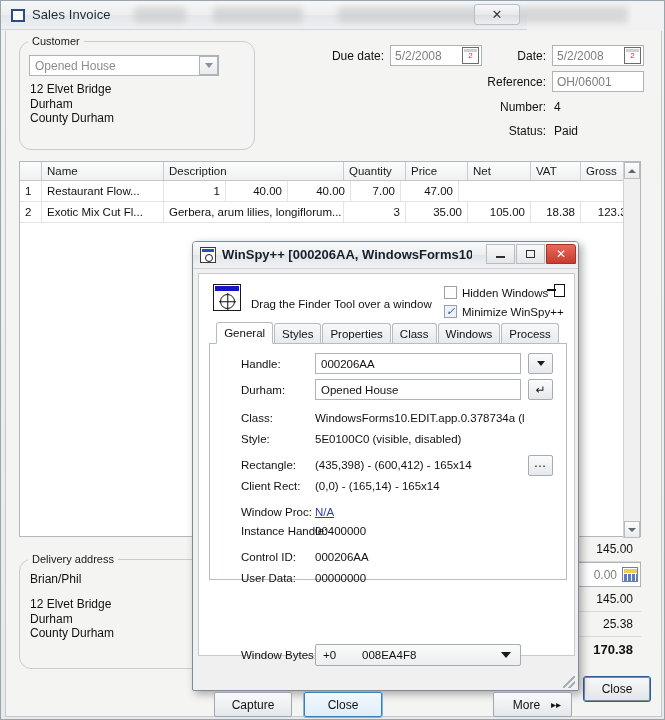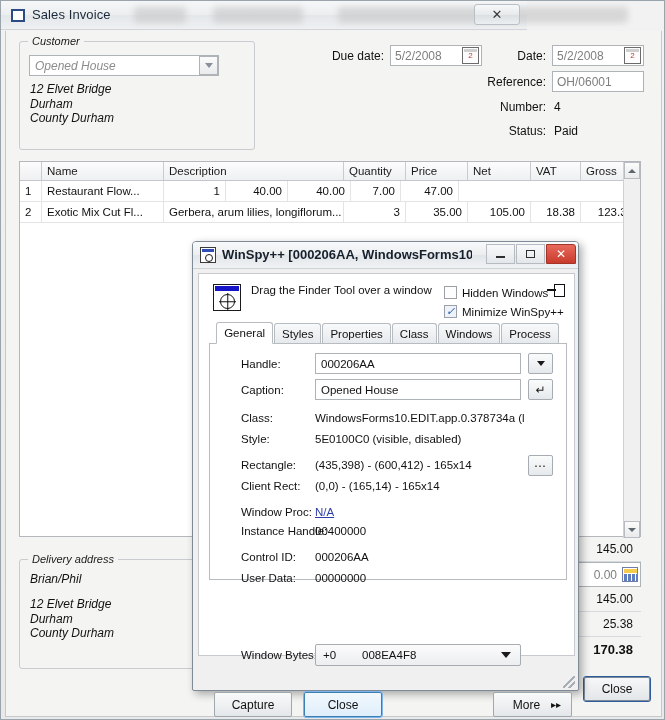--- a/index.html
+++ b/index.html
@@ -55,23 +55,22 @@
   .client {
     position: absolute; left: 4px; top: 30px; width: 657px; height: 686px;
     background: #f4f4f2;
     border: 1px solid #c6c9cc;
     border-top: none;
   }
 
   
   .grp {
     position: absolute;
-    border: 1px solid #c8ccd0; border-radius: 3px;
+    border: 1px solid #c8ccd0; border-radius: 12px;
     background: transparent;
-    font-style: italic;
   }
   .grp > .legend {
     position: absolute; top: -7px; left: 8px;
     background: #f4f4f2; padding: 0 4px;
     font-size: 11px; color: #1a1a1a;
   }
 
   #customer-group { left: 18px; top: 40px; width: 236px; height: 109px; }
   #delivery-group { left: 18px; top: 558px; width: 236px; height: 110px; }
 
@@ -302,21 +301,21 @@
   #finder-icon .target::before {
     content:""; position:absolute; left:50%; top:-2px; width:1.5px; height:17px;
     background:#111; transform: translateX(-50%);
   }
   #finder-icon .target::after {
     content:""; position:absolute; top:50%; left:-2px; height:1.5px; width:17px;
     background:#111; transform: translateY(-50%);
   }
 
   #finder-text {
-    position: absolute; left: 52px; top: 9px; width: 195px;
+    position: absolute; left: 52px; top: 23px; width: 195px;
     font-size: 11.5px; line-height: 14px; color: #111;
   }
 
   .chk-row {
     position: absolute; display: flex; align-items: center;
     font-size: 11.5px; color: #111;
   }
   .chkbox {
     width: 13px; height: 13px; margin-right: 5px; flex: 0 0 auto;
     border: 1px solid #9aa0a6; background: #fdfdfd;
@@ -603,21 +602,21 @@
       <div id="tabpanel"></div>
 
       <div class="row-label" style="left:42px; top:84px;">Handle:</div>
       <div class="tbox" style="left:116px; top:79px; width:206px;">
           <span>000206AA</span>
         </div>
       <div class="sqbtn" style="left:329px; top:79px;">
           <i class="chev"></i>
         </div>
 
-      <div class="row-label" style="left:42px; top:110px;">Caption:</div>
+      <div class="row-label" style="left:42px; top:110px;">Durham:</div>
       <div class="tbox" style="left:116px; top:105px; width:206px;">
           <span>Opened House</span>
         </div>
       <div class="sqbtn" style="left:329px; top:105px;">
           <span class="enter">↵</span>
         </div>
 
       <div class="row-label" style="left:42px; top:138px;">Class:</div>
       <div class="row-value" style="left:116px; top:138px;">WindowsForms10.EDIT.app.0.378734a  (l</div>
 

